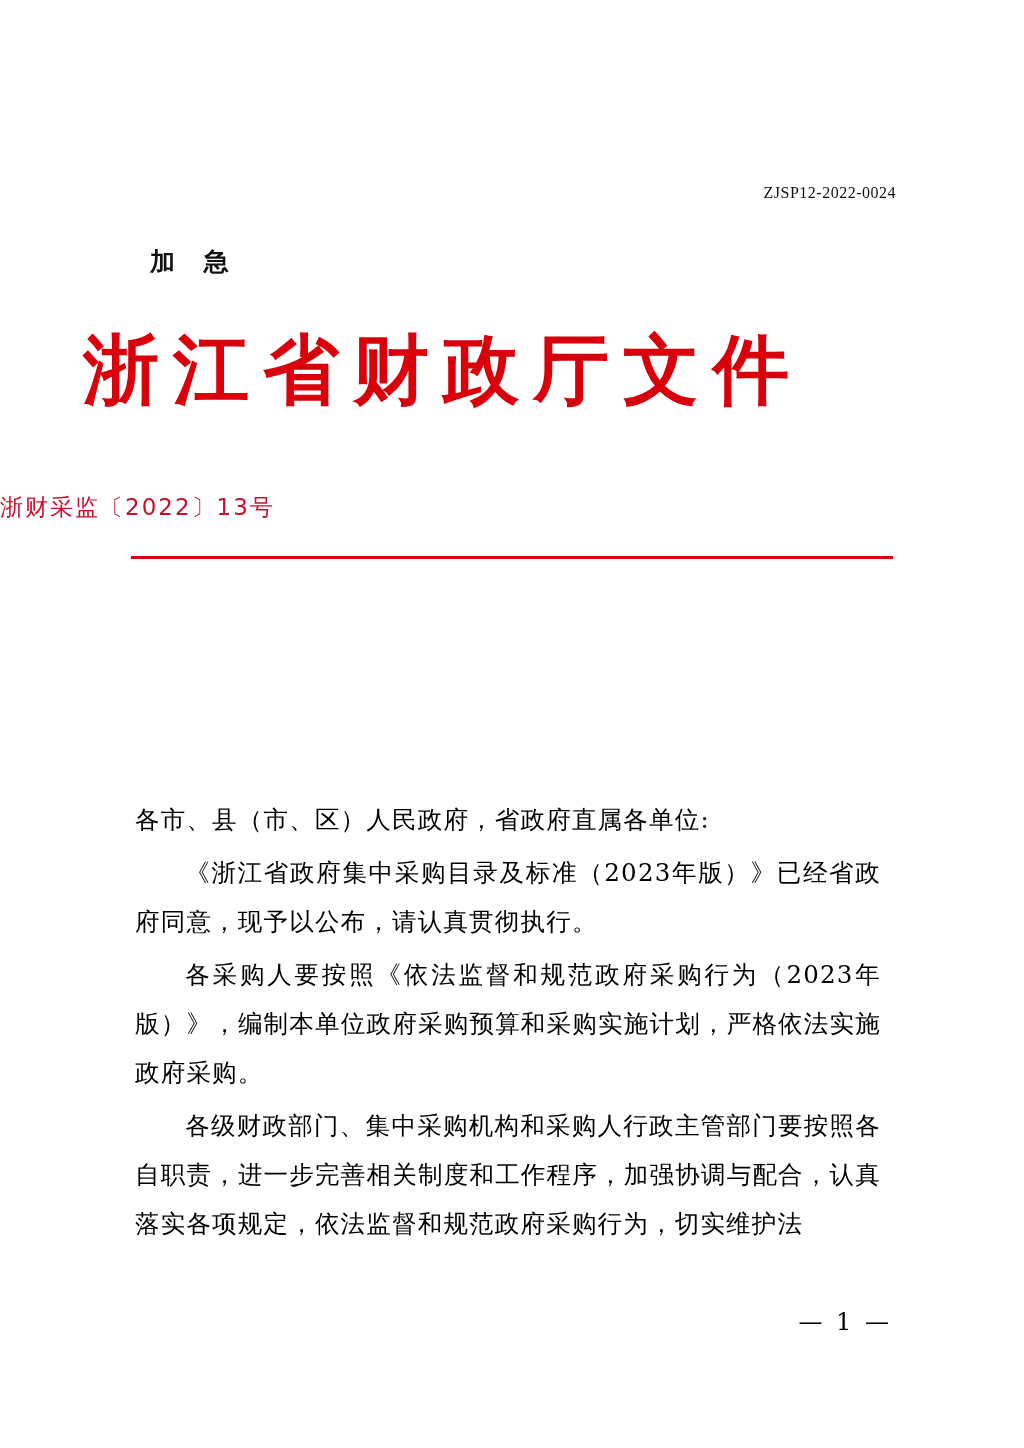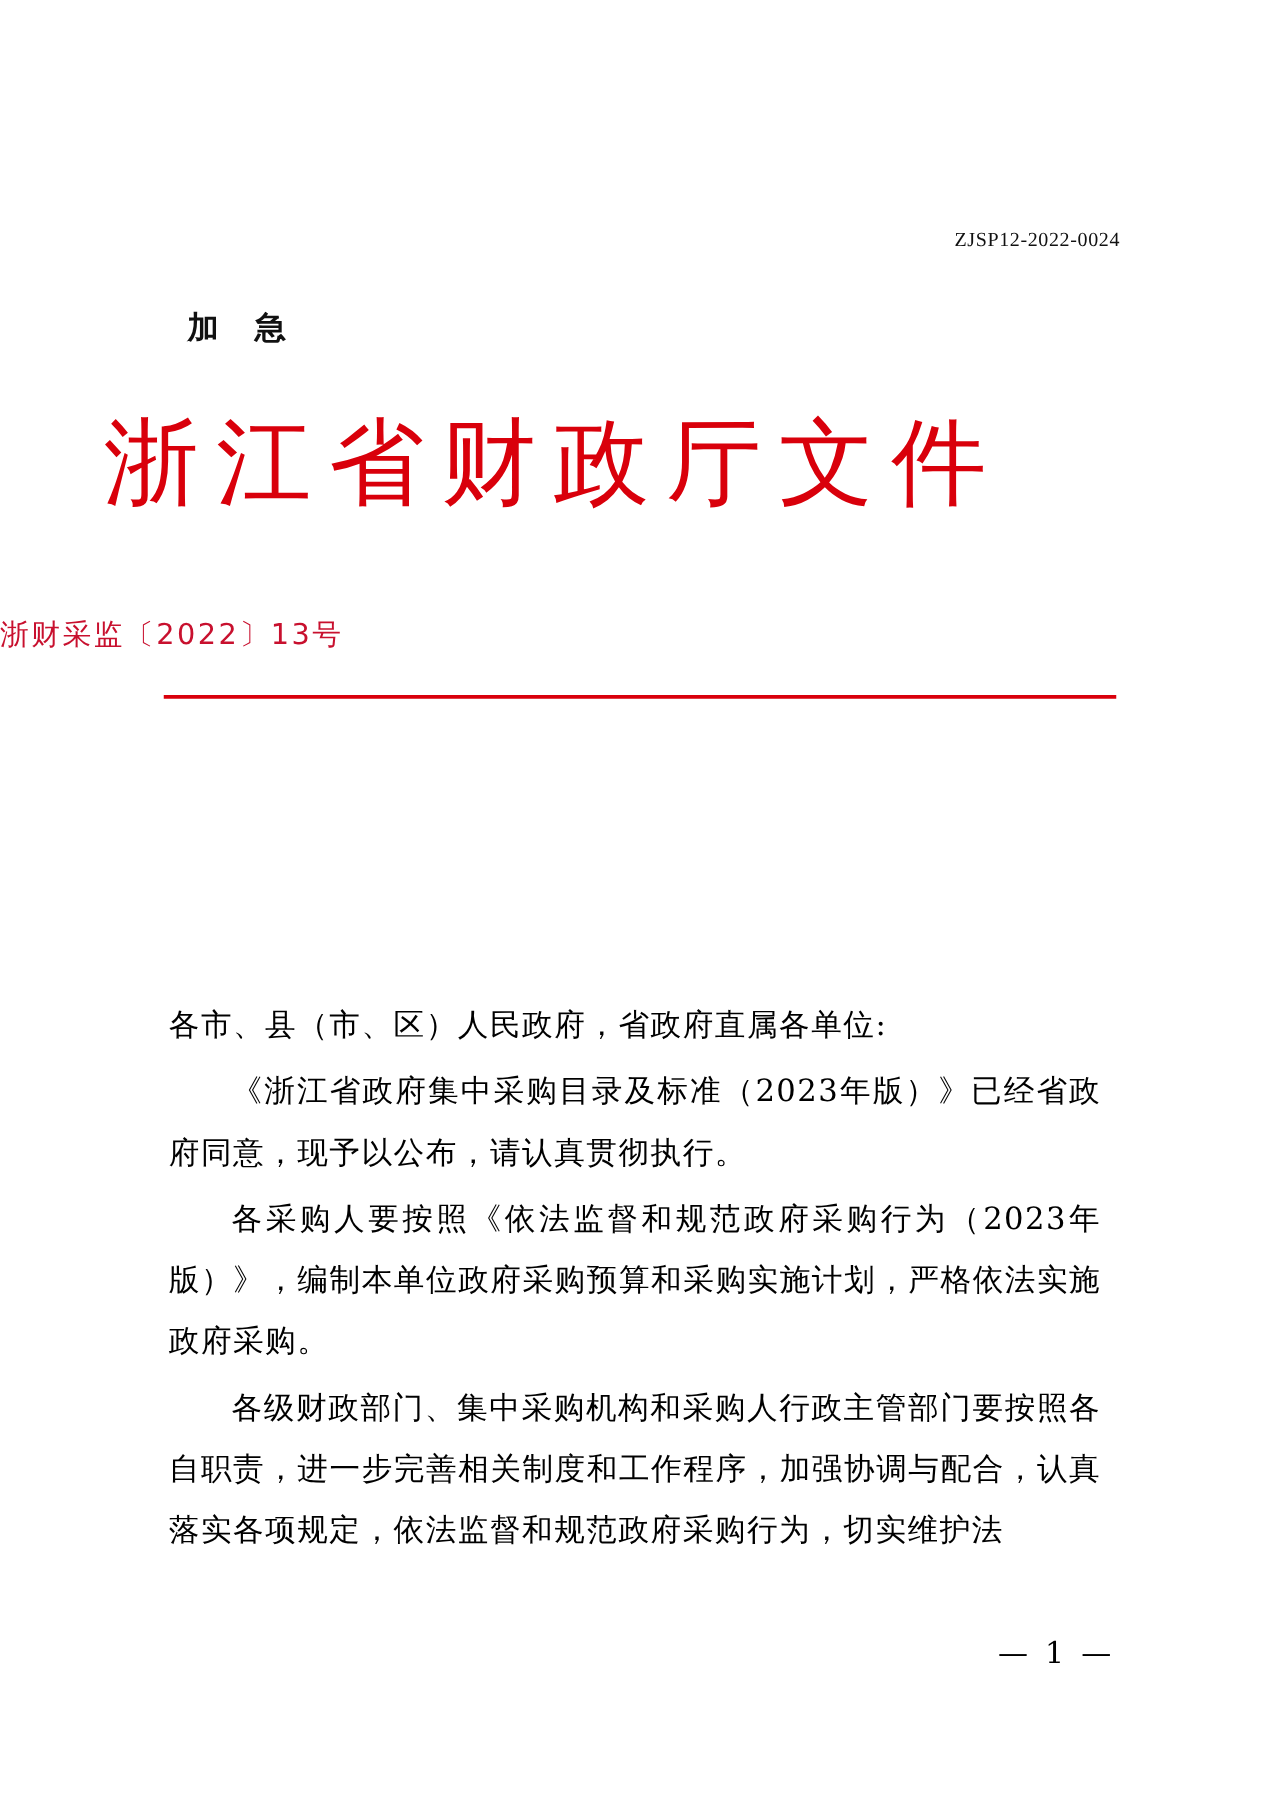--- a/index.html
+++ b/index.html
@@ -40,21 +40,21 @@
     margin-left: 20px;
   }
   .masthead {
     position: absolute;
     top: 330px;
     left: 0;
     width: 872px;
     text-align: center;
     color: #d9000b;
     font-family: "DejaVu Serif", serif;
-    font-weight: normal;
+    font-weight: bold;
     font-size: 76px;
     letter-spacing: 14px;
     text-indent: 14px;
     line-height: 1.05;
     white-space: nowrap;
   }
   .issue-number {
     position: absolute;
     top: 492px;
     left: 0;

